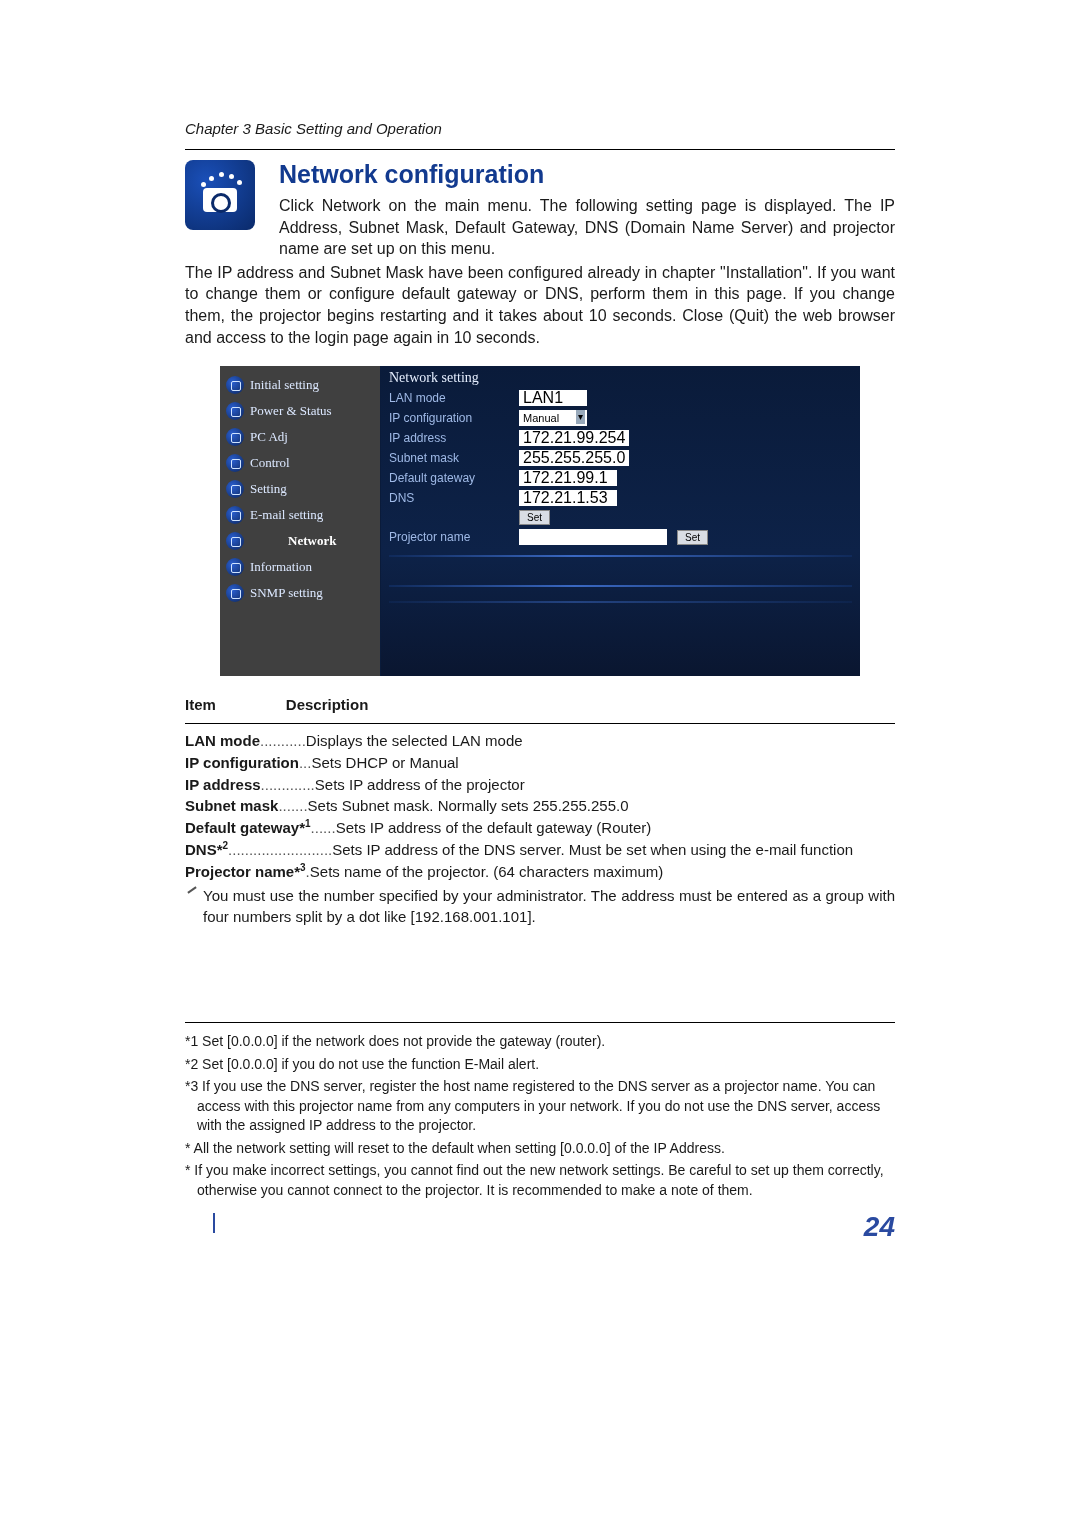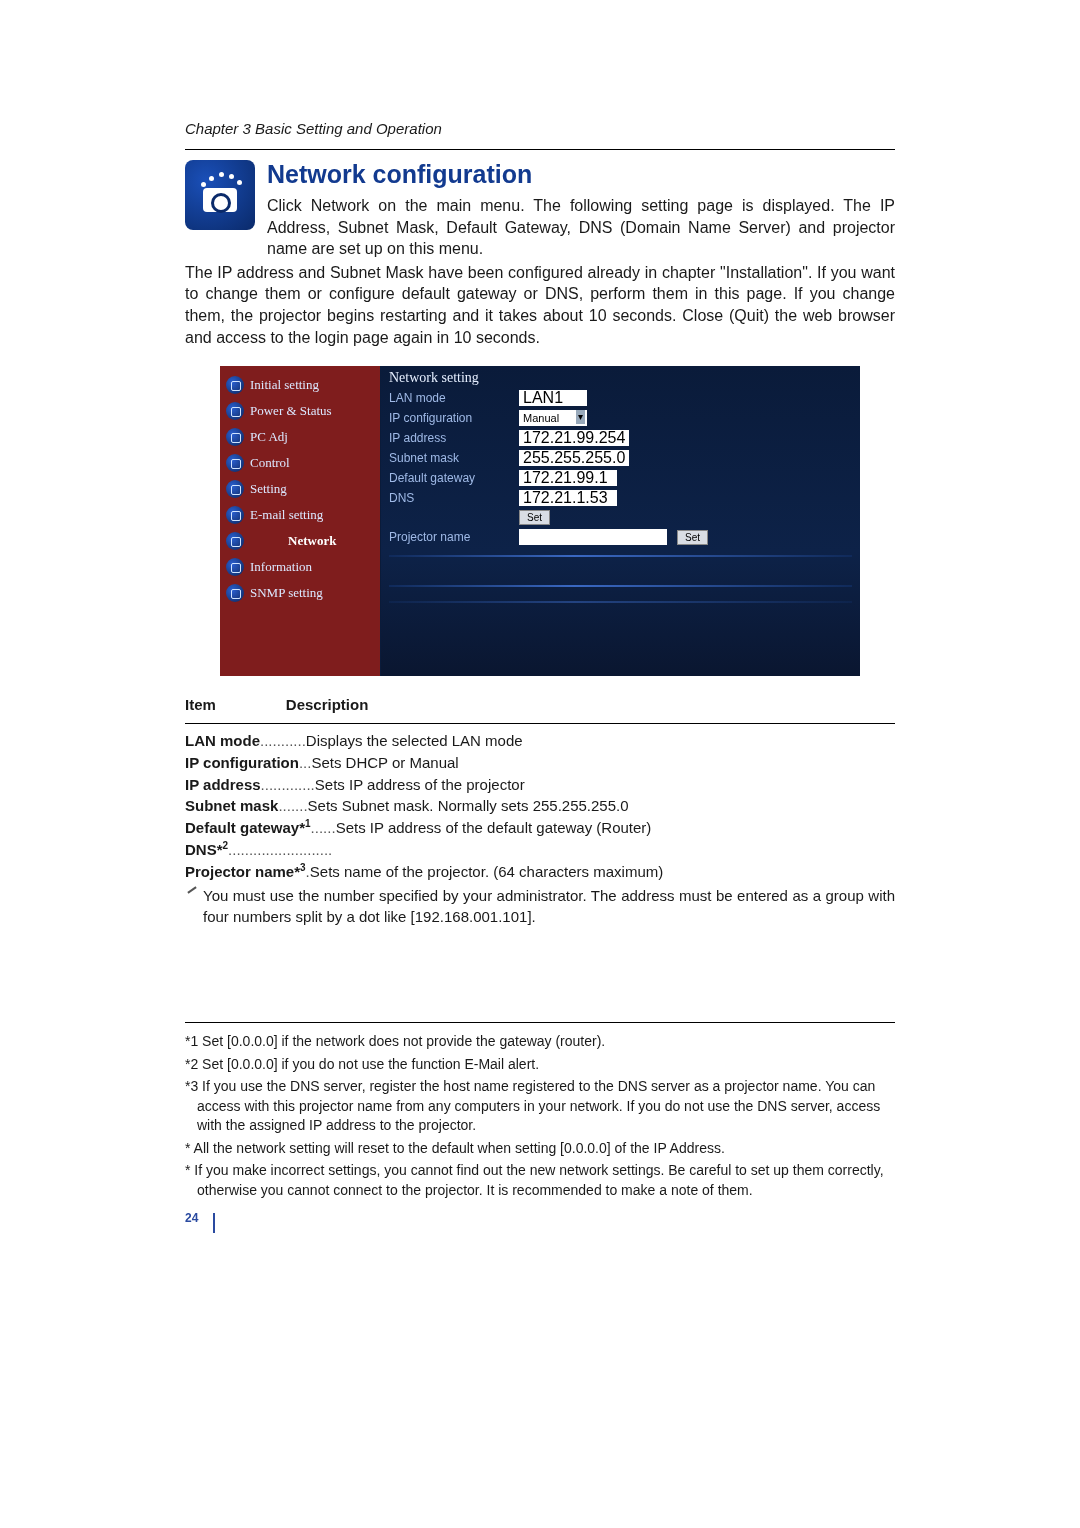--- a/index.html
+++ b/index.html
@@ -16,21 +16,21 @@
   .chapter-line {
     font-style: italic;
     font-size: 15px;
     color: #1a1a1a;
     border-bottom: 1px solid #000;
     padding-bottom: 12px;
     margin-bottom: 10px;
   }
   .head-row {
     display: flex;
-    gap: 12px;
+    gap: 24px;
     align-items: flex-start;
   }
   .icon-box {
     width: 70px;
     height: 70px;
     border-radius: 8px;
     background: radial-gradient(circle at 30% 30%, #1a4fb8, #0a2a6a);
     position: relative;
     flex-shrink: 0;
   }
@@ -78,21 +78,21 @@
     width: 640px;
     height: 310px;
     background: #0a1b3a;
     display: flex;
     font-size: 12px;
     color: #cfe3ff;
   }
   .side {
     width: 160px;
     padding-top: 6px;
-    background: #7f1d1d;
+    background: #404040;
   }
   .side-item {
     display: flex;
     align-items: center;
     gap: 6px;
     padding: 4px 6px;
     font-family: Georgia, serif;
     color: #dce8ff;
     font-size: 13px;
   }
@@ -170,23 +170,24 @@
 
   .footnotes{
     margin-top: 95px;
     border-top:1px solid #000;
     padding-top:6px;
     font-size:14px;
     line-height:1.4;
   }
   .fn{ margin:3px 0; padding-left:12px; text-indent:-12px;}
   .page-num{
-    color:#2a4aa0; font-weight:bold; font-size:12px;
+    color:#2a4aa0; font-weight:bold; font-style:italic; font-size:28px;
     margin-top:10px;
     position:relative;
+    text-align:right;
   }
   .page-num::after{
     content:""; position:absolute; left:28px; top:2px; width:2px; height:20px; background:#2a4aa0;
   }
 </style>
 </head>
 <body>
 
 <div class="page">
   <div class="chapter-line">Chapter 3 Basic Setting and Operation</div>
@@ -318,20 +319,21 @@
           <span class="def-desc">Sets Subnet mask. Normally sets 255.255.255.0</span>
         </div>
         <div class="def-row">
           <span class="def-term">Default gateway*<span class="def-sup">1</span></span>
           <span class="def-conn">......</span>
           <span class="def-desc">Sets IP address of the default gateway (Router)</span>
         </div>
         <div class="def-row">
           <span class="def-term">DNS*<span class="def-sup">2</span></span>
           <span class="def-conn">.........................</span>
+          <span class="def-desc">Sets IP address of the DNS server. Must be set when using the e-mail function</span>
         </div>
         <div class="def-row">
           <span class="def-term">Projector name*<span class="def-sup">3</span></span>
           <span class="def-conn">.</span>
           <span class="def-desc">Sets name of the projector. (64 characters maximum)</span>
         </div>
       </div>
     <div class="note">
       <span class="pencil-icon"></span>
       <span>You must use the number specified by your administrator. The address must be entered as a group with four numbers split by a dot like [192.168.001.101].</span>

